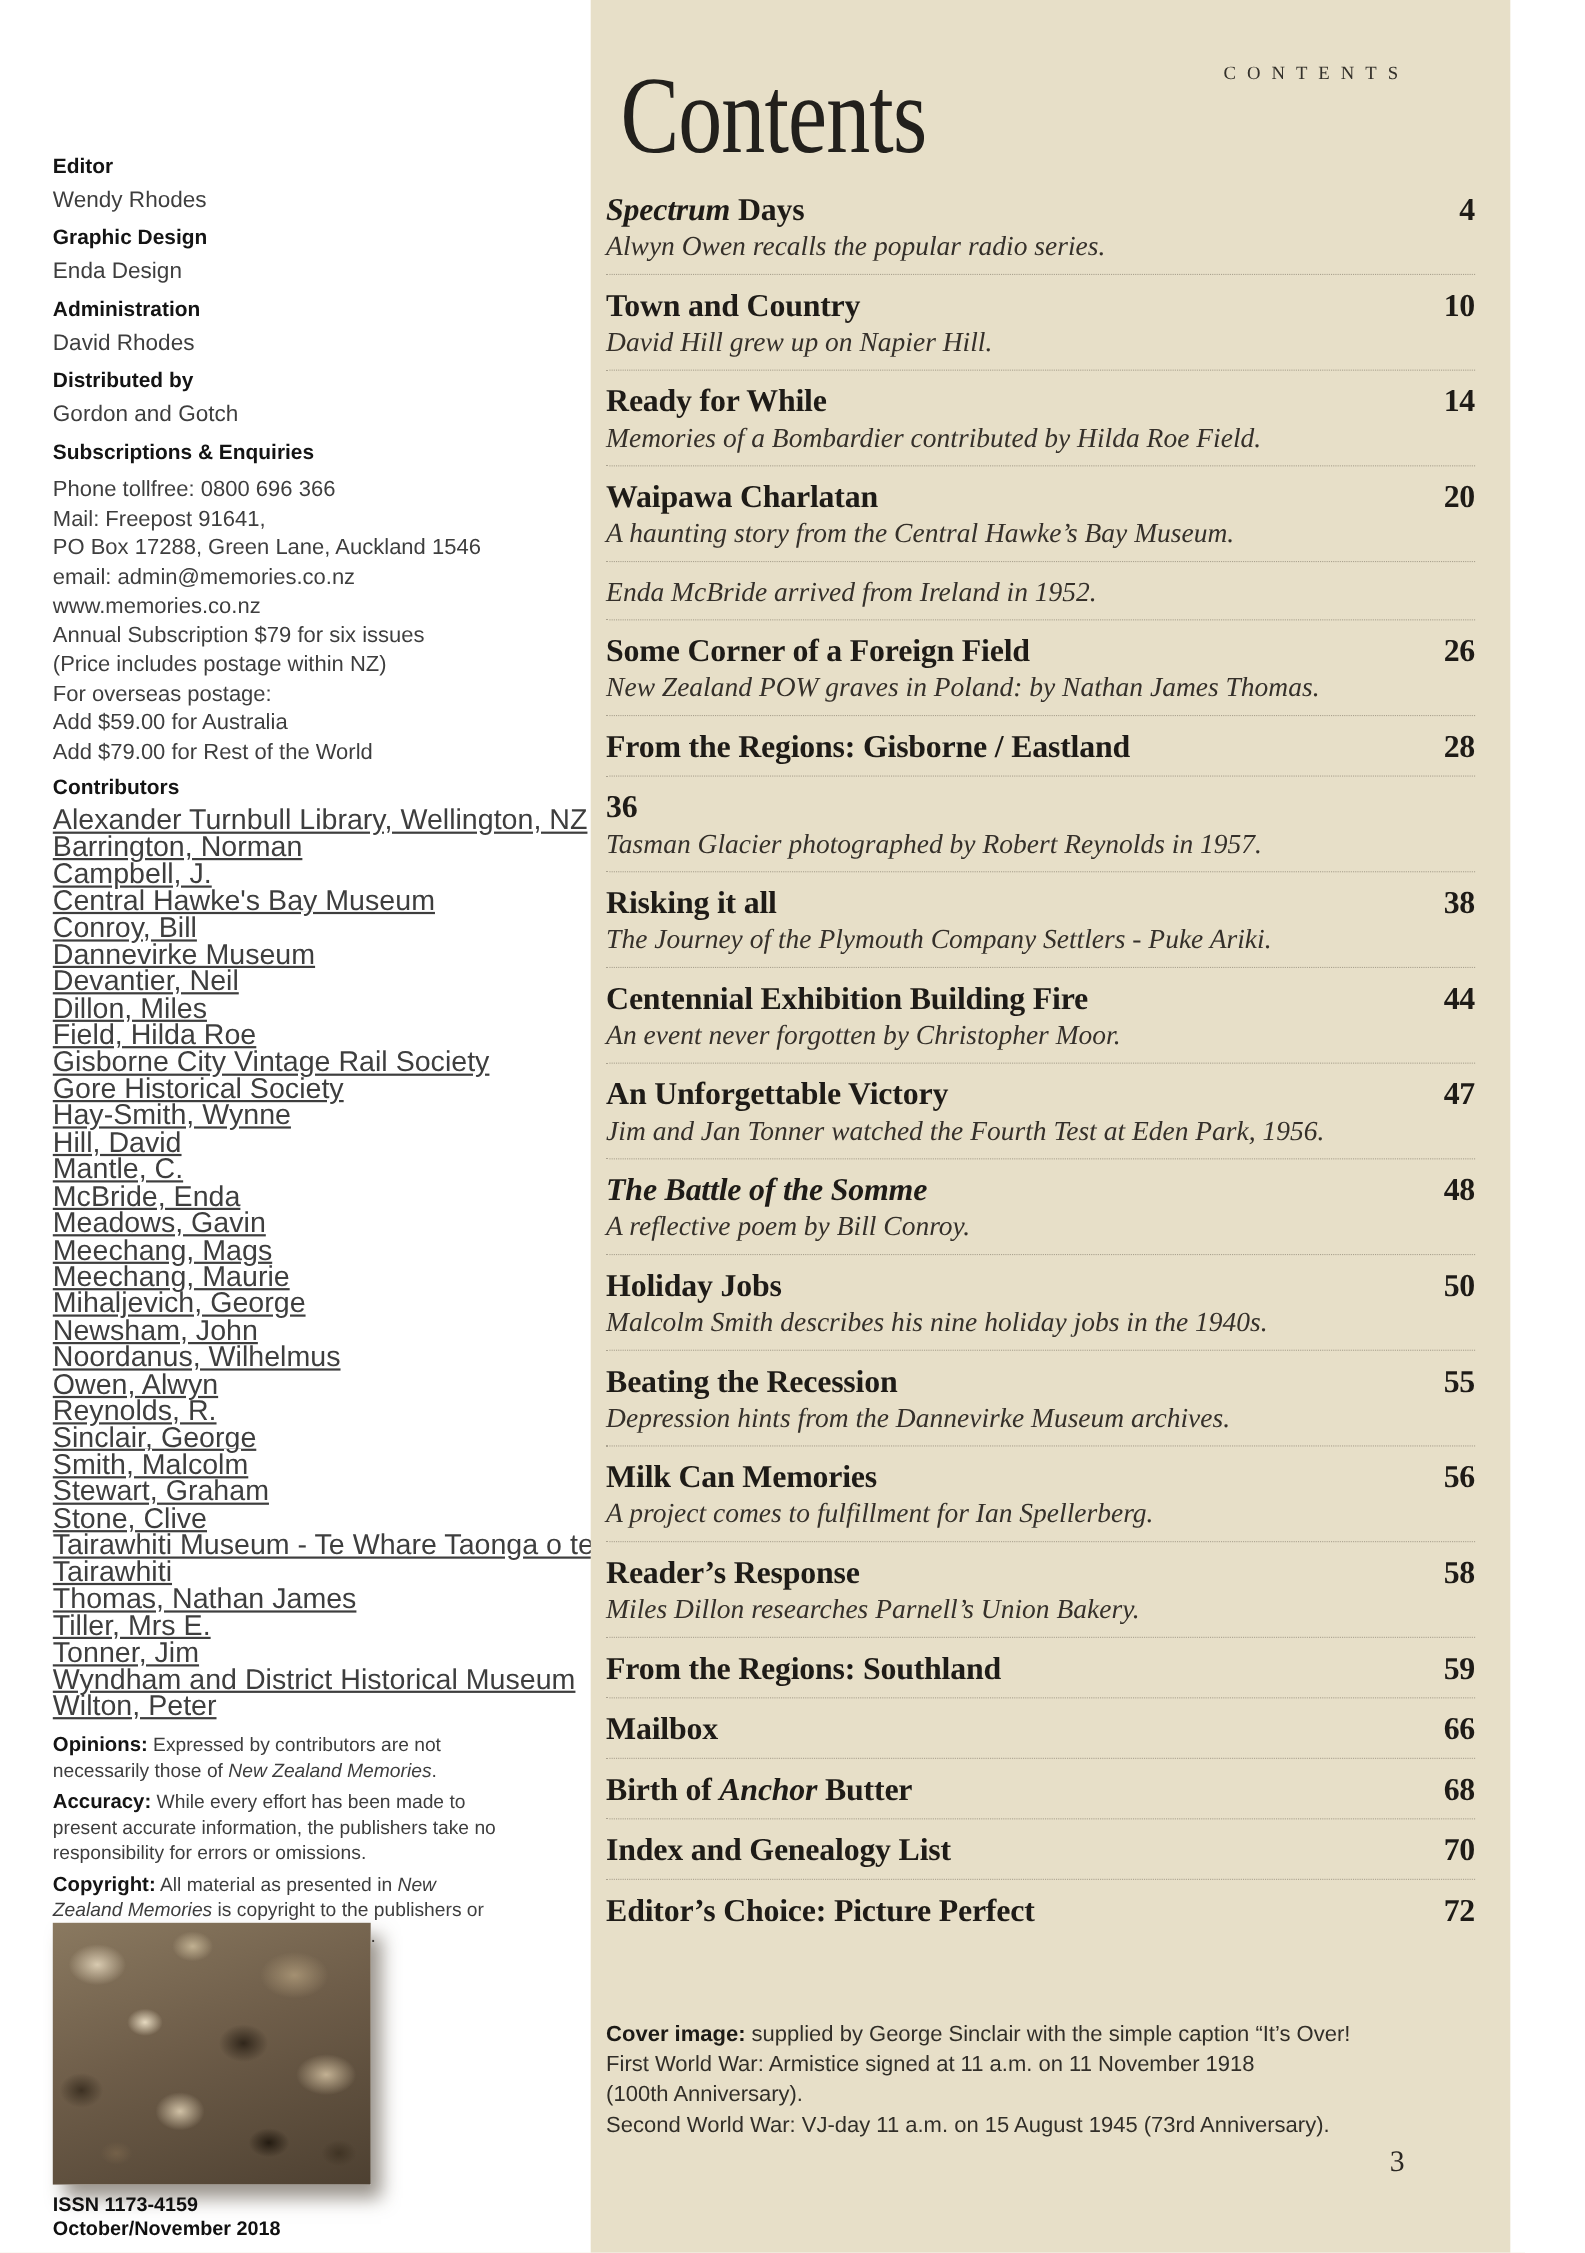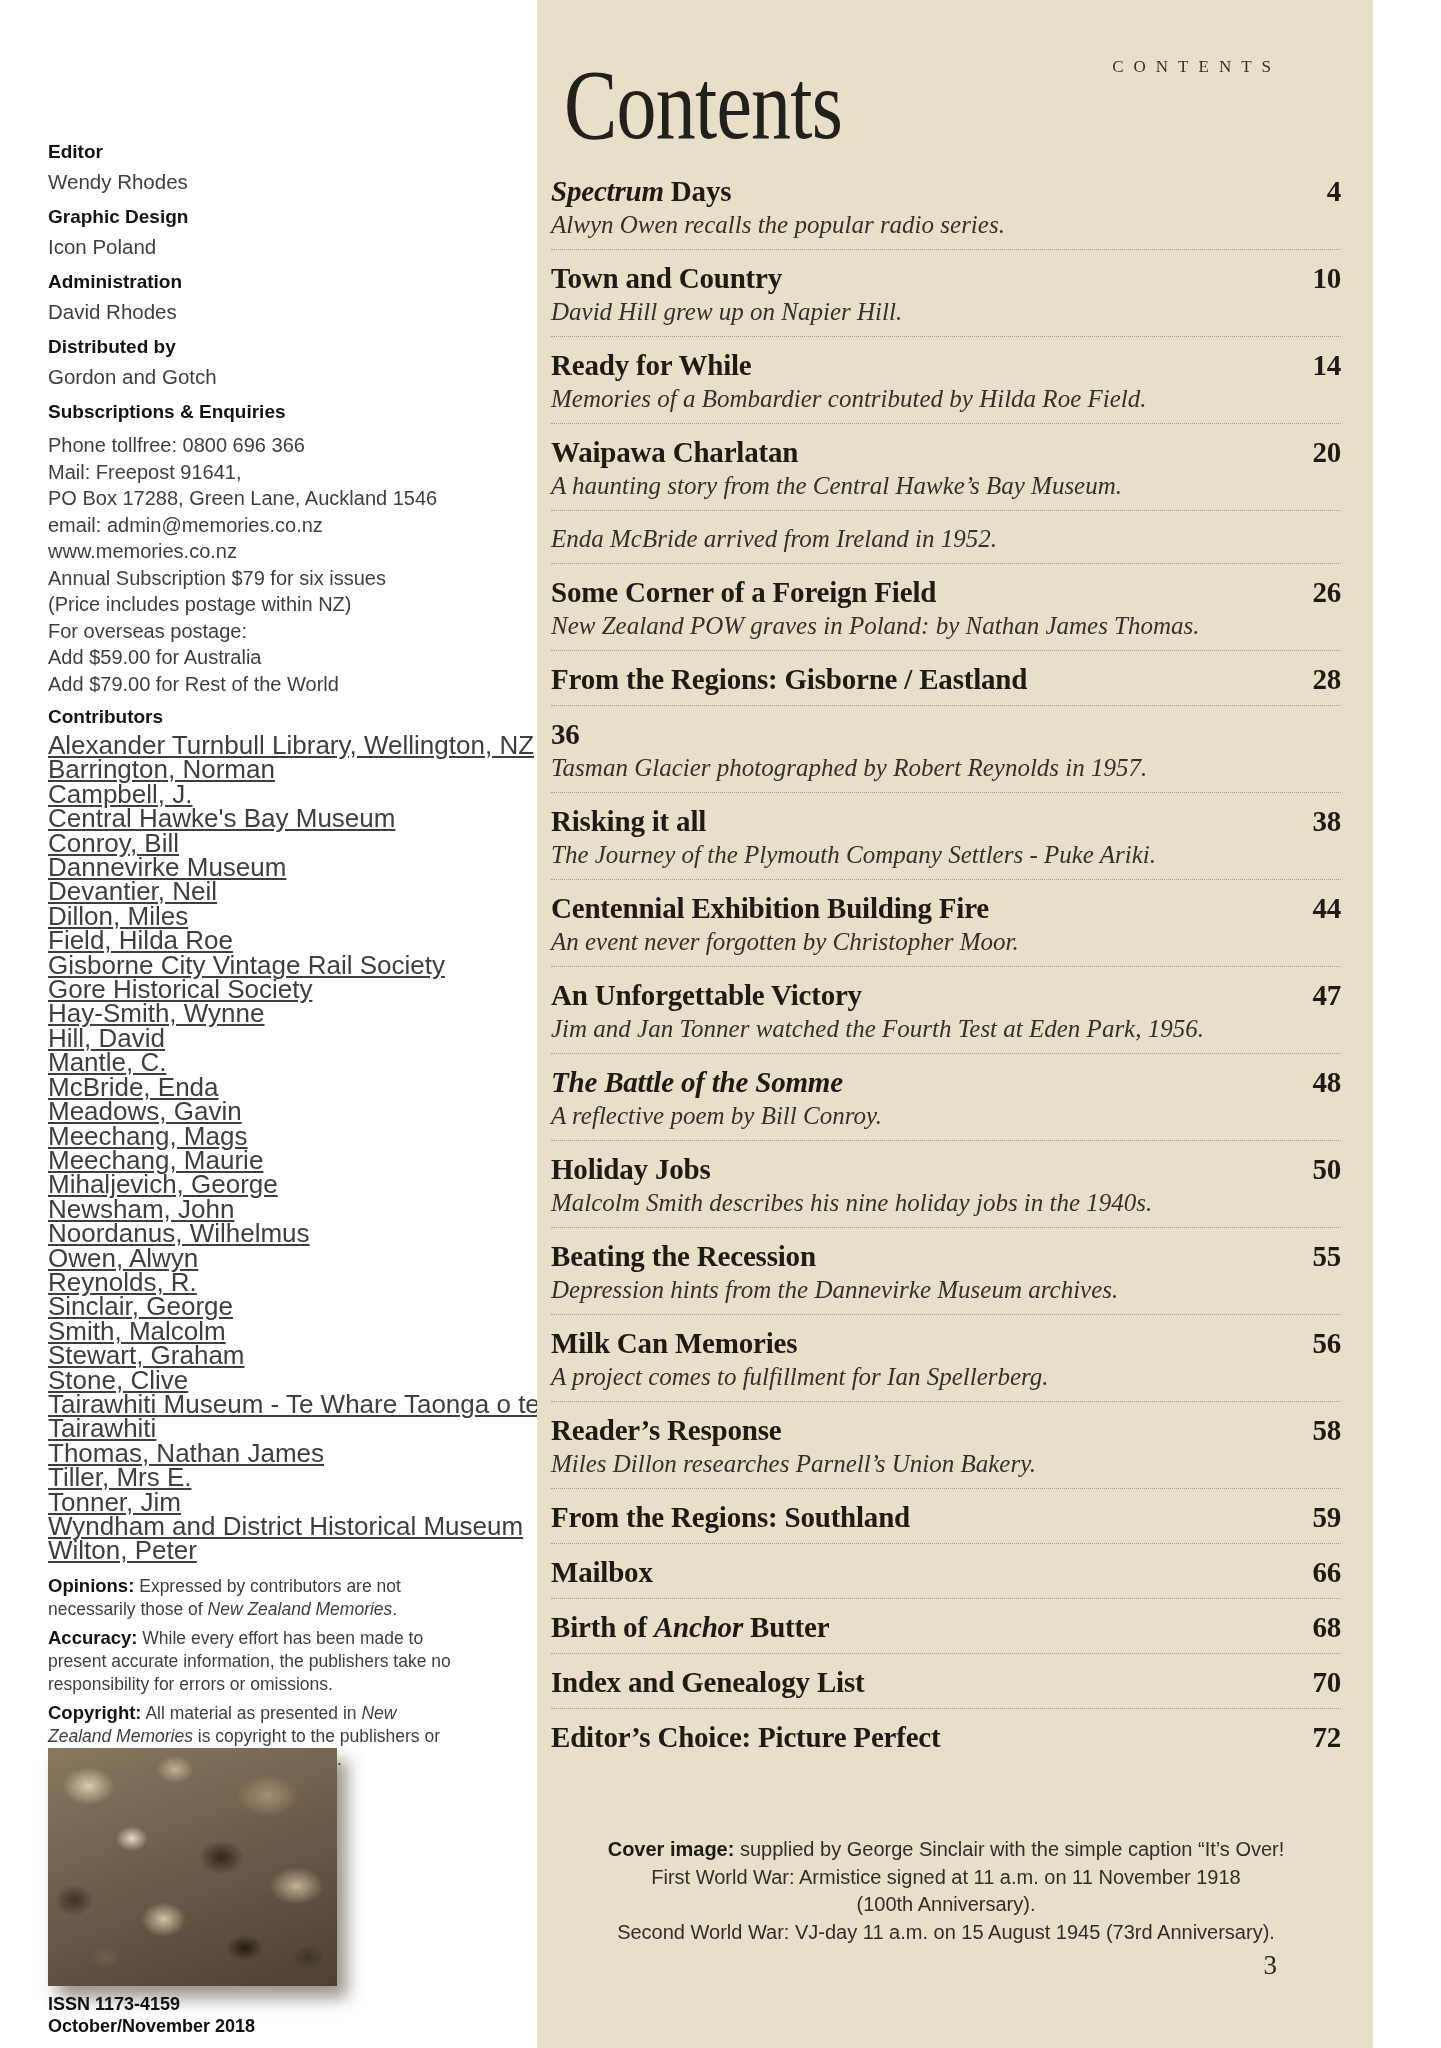--- a/index.html
+++ b/index.html
@@ -59,38 +59,38 @@
   .entry:last-child{border-bottom:none;}
   .entry-row{display:flex;justify-content:space-between;align-items:baseline;line-height:34px;}
   .entry-title,.entry-page{
     font-family:"Liberation Serif",serif;font-weight:700;font-size:29px;color:#1e1b17;letter-spacing:-.2px;
   }
   .entry-title em{font-style:italic;}
   .entry-sub{
     font-family:"Liberation Serif",serif;font-style:italic;font-size:25px;line-height:30px;
     margin-top:2px;color:#35302a;
   }
-  .cover-note{position:absolute;top:1836px;left:14px;right:32px;margin:0;font-size:20px;line-height:27.5px;color:#312e28;text-align:center;}
+  .cover-note{position:absolute;top:1836px;left:14px;right:32px;margin:0;font-size:20px;line-height:27.5px;color:#312e28;}
   .cover-note strong{color:#1c1a16;}
   .folio{position:absolute;top:1950px;right:96px;font-family:"Liberation Serif",serif;font-size:27px;color:#2a2722;}
 </style>
 </head>
 <body>
 
 <div class="page">
 
   <aside class="masthead">
     <div id="roles">
         <div class="role">
     <div class="label role-label">Editor</div>
     <div class="role-value">Wendy Rhodes</div>
   </div>
         <div class="role">
     <div class="label role-label">Graphic Design</div>
-    <div class="role-value">Icon Poland</div>
+    <div class="role-value">Enda Design</div>
   </div>
         <div class="role">
     <div class="label role-label">Administration</div>
     <div class="role-value">David Rhodes</div>
   </div>
         <div class="role">
     <div class="label role-label">Distributed by</div>
     <div class="role-value">Gordon and Gotch</div>
   </div>
       </div>

